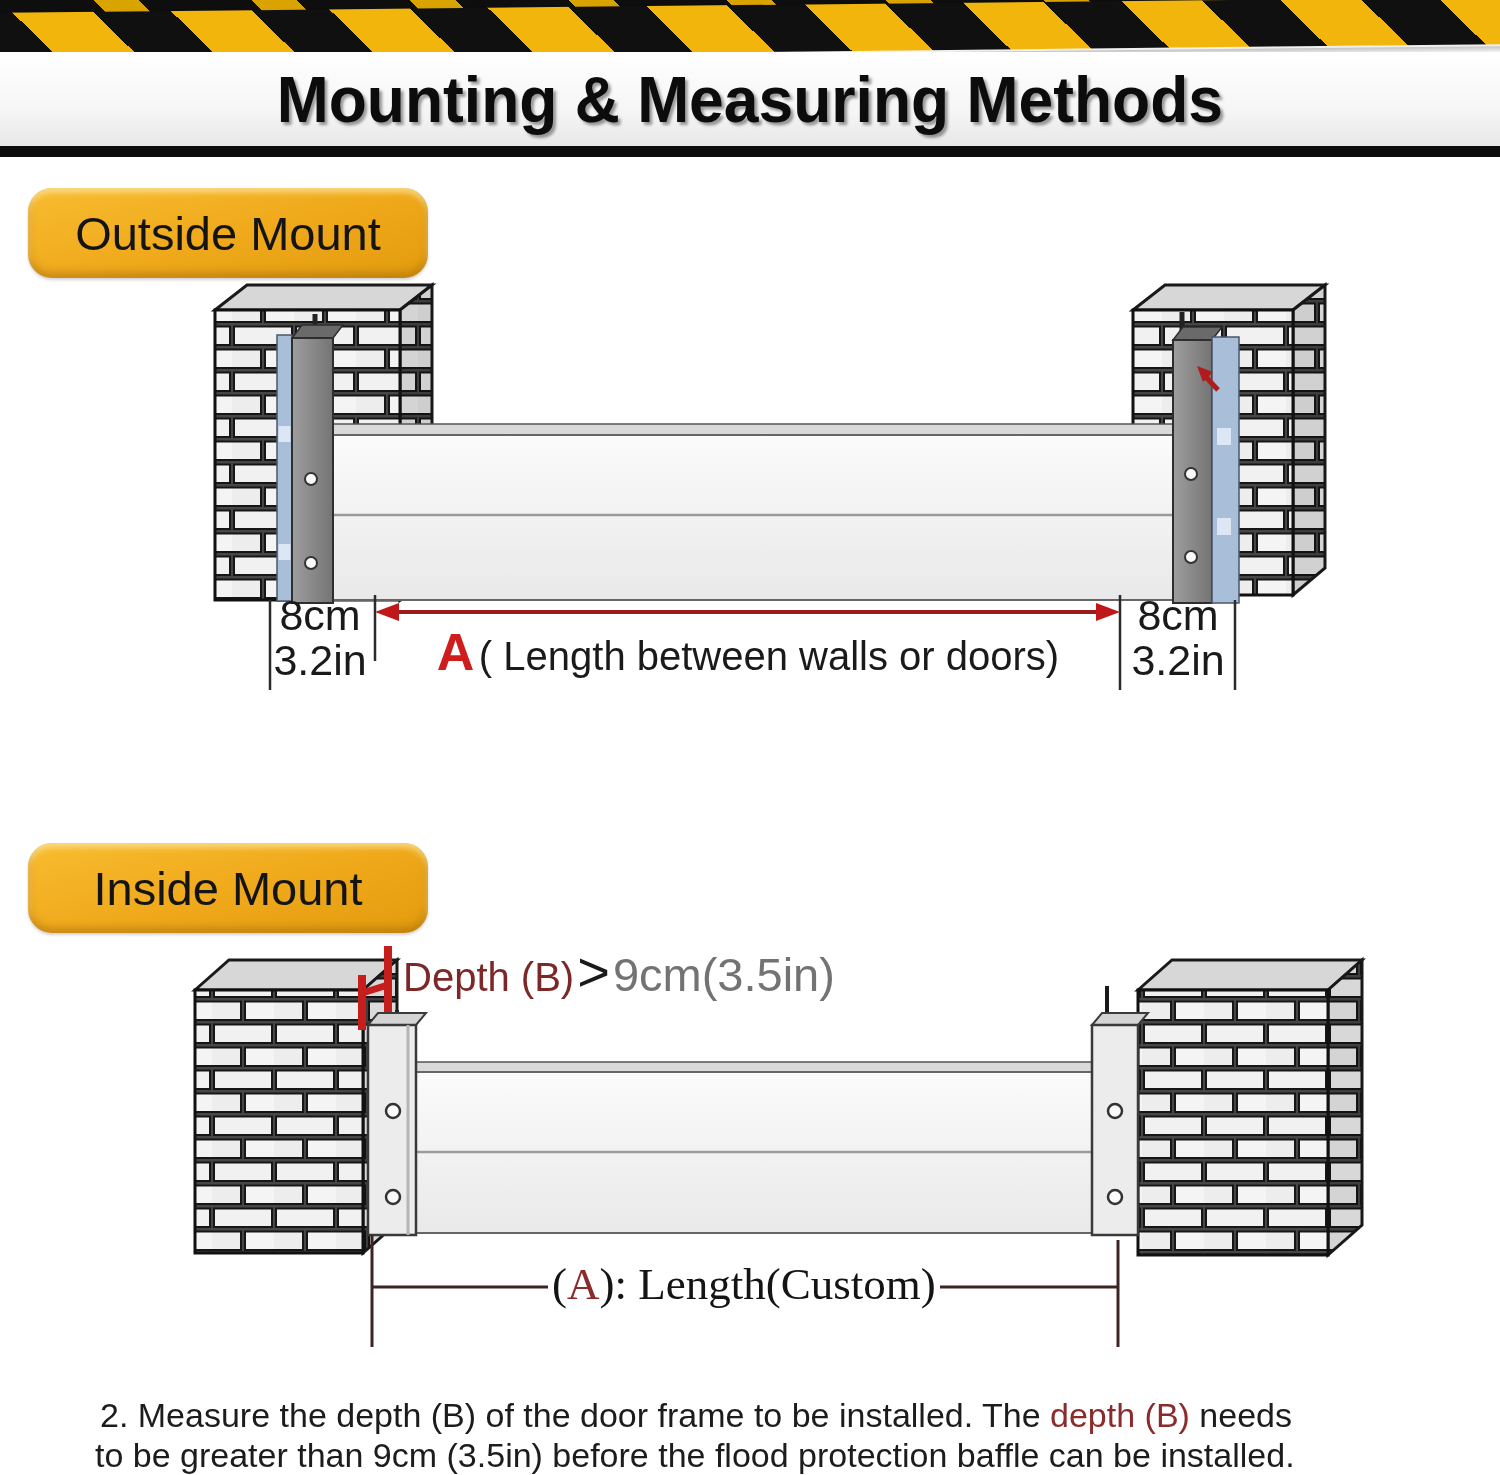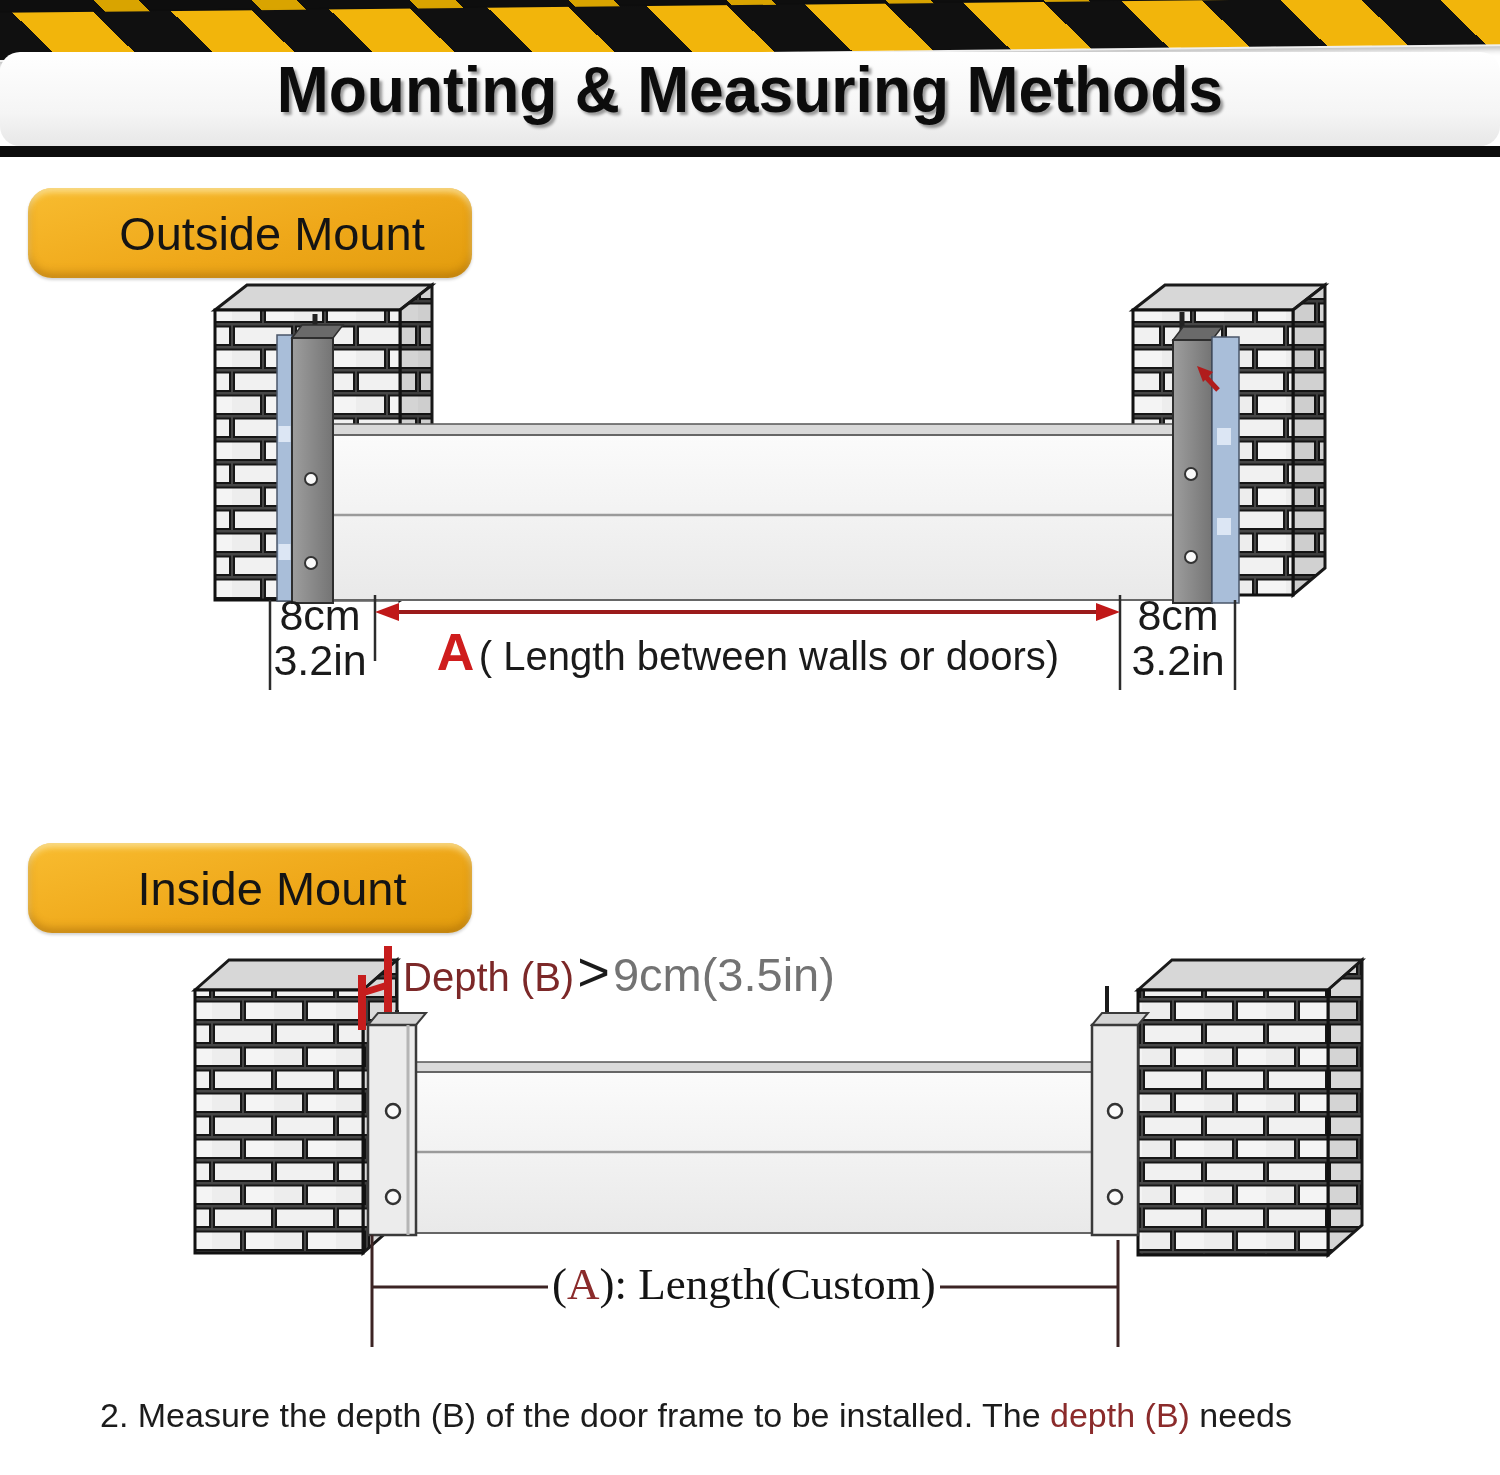--- a/index.html
+++ b/index.html
@@ -8,31 +8,31 @@
 
   
   .tape-back{position:absolute;top:0;left:0;width:100%;height:20px;
     background:repeating-linear-gradient(45deg,#0e0e0e 0 80px,#d9a400 80px 112px);}
   .tape{position:absolute;top:5px;left:-18px;width:1540px;height:47px;
     background:repeating-linear-gradient(45deg,#101010 0 55px,#f2b50b 55px 112px);
     transform:rotate(-0.6deg);
     box-shadow:0 2px 0 rgba(255,255,255,.75),0 5px 6px rgba(0,0,0,.28);}
   .title-band{position:absolute;top:52px;left:0;width:1500px;height:94px;
     background:linear-gradient(180deg,#ffffff 0%,#f5f5f5 65%,#e7e7e7 100%);
-    display:flex;align-items:flex-start;justify-content:center;border-radius:20px;}
+    display:flex;align-items:center;justify-content:center;}
   .title{font-size:65px;font-weight:700;color:#0c0c0c;transform:scaleX(.96);
     text-shadow:3px 3px 3px rgba(0,0,0,.38);white-space:nowrap;}
   .divider{position:absolute;top:146px;left:0;width:1500px;height:11px;background:#0c0c0c;}
 
   
   .badge{position:absolute;left:28px;width:400px;height:90px;border-radius:24px;
     background:linear-gradient(165deg,#f8bc30 0%,#efa81a 55%,#e29c0d 100%);
     box-shadow:inset 0 -5px 8px rgba(120,70,0,.35),inset 0 4px 6px rgba(255,236,170,.8),0 2px 3px rgba(0,0,0,.18);
     display:flex;align-items:center;justify-content:center;
-    font-size:47px;color:#141414;white-space:nowrap;padding-left:44px;}
+    font-size:47px;color:#141414;white-space:nowrap;}
   #badge-outside{top:188px;}
   #badge-inside{top:843px;align-items:center;}
 
   
   .diagram{position:absolute;}
   #diagram-outside{left:170px;top:278px;}
   #diagram-inside{left:150px;top:930px;}
   svg text{font-family:"Liberation Sans",sans-serif;}
 
   
@@ -227,14 +227,17 @@
     <span class="depth-val">9cm(3.5in)</span>
   </div>
 
   <div class="len-label">
     <span>(</span><span class="maroon">A</span><span>): Length(Custom)</span>
   </div>
 
   <div class="steps" id="i-step2">
     <span>2. Measure the depth (B) of the door frame to be installed. The </span><span class="maroon">depth (B)</span><span> needs</span>
   </div>
+  <div class="steps" id="i-step3">
+    <span>to be greater than 9cm (3.5in) before the flood protection baffle can be installed.</span>
+  </div>
 
 </div>
 
 </body></html>

